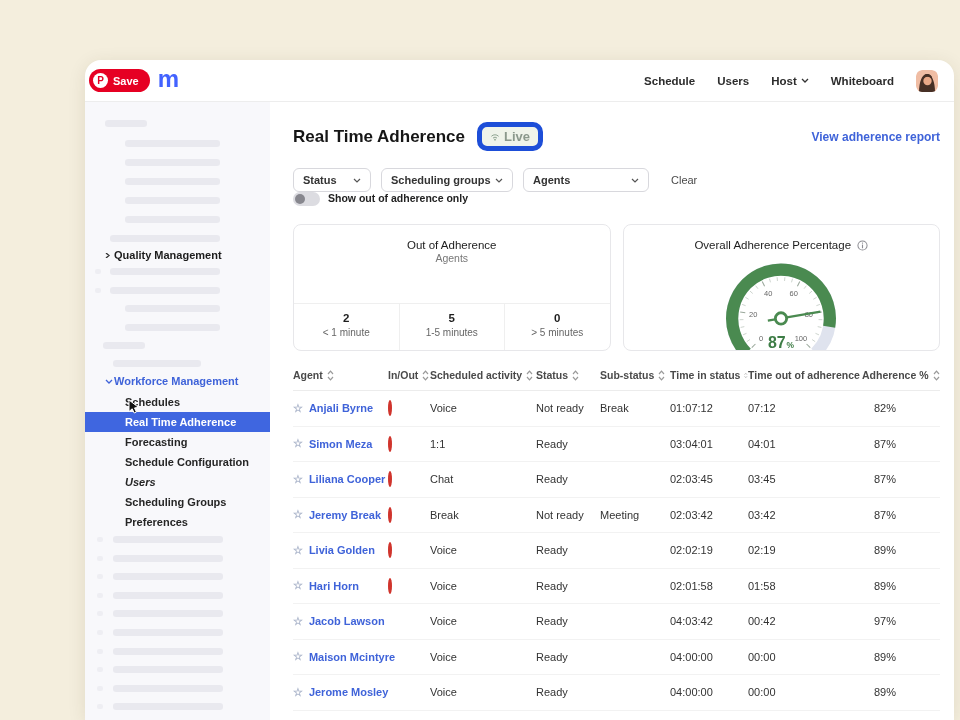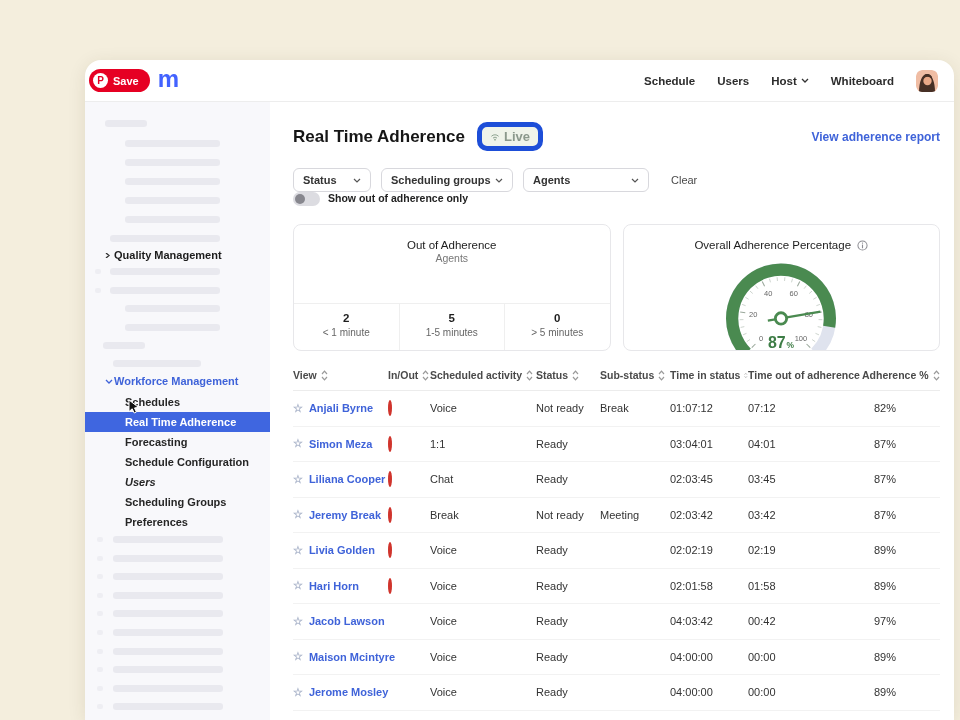--- a/index.html
+++ b/index.html
@@ -275,21 +275,21 @@
             <text x="85" y="107" text-anchor="middle" font-size="17" font-weight="bold" fill="#3e7d46"><tspan>87</tspan><tspan font-size="9" dx="1">%</tspan></text>
           </svg>
         </div>
       </div>
 
     </div>
 
     <div class="table">
       <div class="thead" id="thead">
           <div class="th">
-            <span>View</span>
+            <span>Agent</span>
             <svg width="7" height="11" viewBox="0 0 7 11">
               <polyline points="1,4 3.5,1.2 6,4" fill="none" stroke="#9a9a9a" stroke-width="1.2"></polyline>
               <polyline points="1,7 3.5,9.8 6,7" fill="none" stroke="#9a9a9a" stroke-width="1.2"></polyline>
             </svg>
           </div>
           <div class="th">
             <span>In/Out</span>
             <svg width="7" height="11" viewBox="0 0 7 11">
               <polyline points="1,4 3.5,1.2 6,4" fill="none" stroke="#9a9a9a" stroke-width="1.2"></polyline>
               <polyline points="1,7 3.5,9.8 6,7" fill="none" stroke="#9a9a9a" stroke-width="1.2"></polyline>

